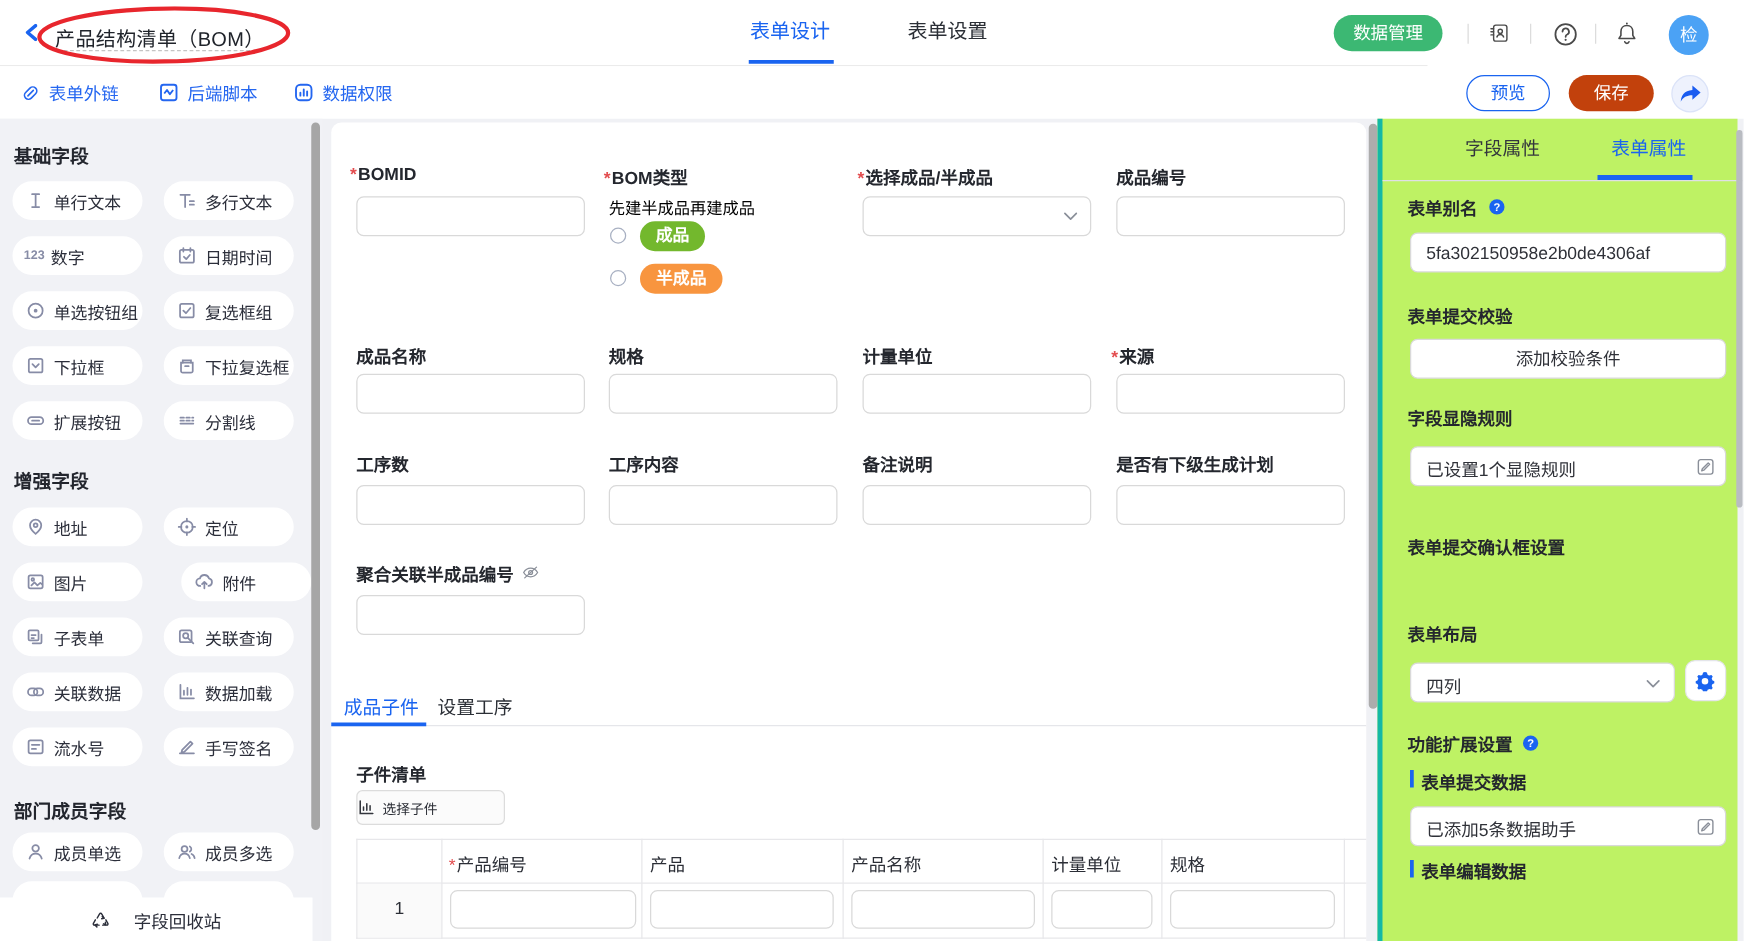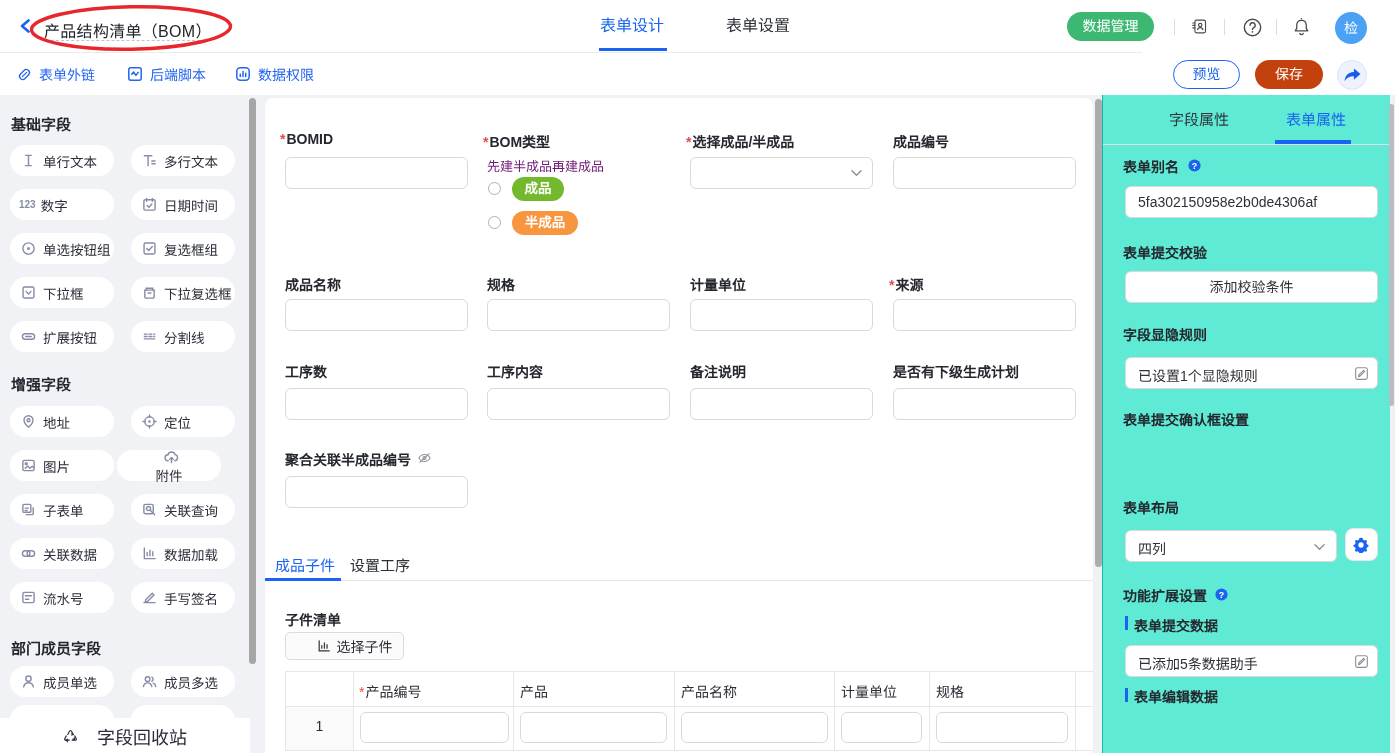--- a/index.html
+++ b/index.html
@@ -24,37 +24,37 @@
   .btn-share { position:absolute; left:1337px; top:7px; width:30px; height:30px; background:#eef2fd; border:1px solid #dbe3f8; border-radius:50%; display:flex; align-items:center; justify-content:center; }
   
   .content { position:absolute; left:0; top:95px; width:1395px; height:658px; background:#f0f1f5; }
   
   .lsb { position:absolute; left:0; top:0; width:258px; height:658px; background:#f1f2f6; overflow:hidden; }
   .sec-h { position:absolute; font-size:15px; font-weight:bold; color:#23262e; }
   .fbtn { position:absolute; width:104px; height:31px; background:#fff; border-radius:15.5px; display:flex; align-items:center; font-size:13.5px; color:#2b2e3a; }
   .fbtn svg { margin-left:11px; margin-right:7px; flex:none; }
   .fbtn span { white-space:nowrap; }
   .lsb-thumb { position:absolute; left:249px; top:3px; width:7px; height:566px; background:#a6a6a6; border-radius:4px; }
-  .recycle { position:absolute; left:0; top:623px; width:250px; height:35px; background:#fff; display:flex; align-items:center; justify-content:center; gap:19px; font-size:18px; color:#2b2e3a; }
+  .recycle { position:absolute; left:0; top:623px; width:250px; height:35px; background:#fff; display:flex; align-items:center; justify-content:center; gap:19px; font-size:14px; color:#2b2e3a; }
   
   .card { position:absolute; left:265px; top:3px; width:828px; height:655px; background:#fff; border-radius:8px 8px 0 0; }
   .cv-thumb { position:absolute; left:1095px; top:4px; width:7px; height:468px; background:#acacac; border-radius:4px; }
   .flabel { position:absolute; font-size:14px; font-weight:bold; color:#24272e; white-space:nowrap; }
   .req { color:#e34d4f; margin-right:1px; }
   .inp { position:absolute; width:183px; height:32px; background:#fff; border:1px solid #d9d9d9; border-radius:6px; }
-  .hint { position:absolute; font-size:13px; color:#701a75; }
+  .hint { position:absolute; font-size:13px; color:#000000; }
   .radio { position:absolute; width:13px; height:13px; border:1.5px solid #a8b0c2; border-radius:50%; background:#fff; }
   .tag { position:absolute; height:24px; border-radius:12px; color:#fff; font-size:13.5px; font-weight:bold; text-align:center; line-height:24px; }
   .ctab { position:absolute; font-size:15px; color:#2b2f36; }
   .ctab.act { color:#1a64f0; }
   .ctab-line { position:absolute; height:3px; background:#1a64f0; }
   .cdiv { position:absolute; height:1px; background:#e5e6ea; }
   .cell-line { position:absolute; background:#e7e7ea; }
   
-  .rsb { position:absolute; left:1102px; top:0; width:288px; height:658px; background:#5eead4; border-left:1px solid #14b8a6;text-decoration:underline; }
+  .rsb { position:absolute; left:1102px; top:0; width:288px; height:658px; background:#bef264; border-left:4px solid #14b8a6;text-decoration:underline; }
   .rtab { position:absolute; top:0; height:49px; line-height:49px; font-size:15px; color:#33363d; }
   .rtab.act { color:#1a64f0; }
   .rtab-line { position:absolute; top:45px; height:4px; background:#1a64f0; }
   .rlabel { position:absolute; font-size:14px; font-weight:bold; color:#24272e; white-space:nowrap; }
   .rbox { position:absolute; left:22px; width:253px; height:32px; background:#fff; border:1px solid #d9d9d9; border-radius:6px; font-size:14px; color:#2f3138; }
   .rbox.center { text-align:center; line-height:30px; }
   .rbox .txt { position:absolute; left:12px; top:7px; }
   .bluebar { position:absolute; left:22px; width:3px; height:14px; background:#1a64f0; }
   .pg-thumb { position:absolute; left:1389px; top:9px; width:5px; height:302px; background:#b9bcc2; border-radius:3px; }
 </style>
@@ -213,21 +213,21 @@
         <span>定位</span>
       </div>
     <div class="fbtn" style="left:10px;top:355px;">
         <svg width="15" height="15" viewBox="0 0 16 16" fill="none" stroke="#878ca6" stroke-width="1.5">
           <rect x="2" y="2.5" width="12" height="11" rx="1.5"></rect>
           <circle cx="5.6" cy="6" r="1.1"></circle>
           <path d="M4 11.5l3-3 2.5 2.5 2.5-2.2 2 1.7" stroke-linejoin="round"></path>
         </svg>
         <span>图片</span>
       </div>
-    <div class="fbtn" style="left:117px;top:355px;flex-direction:column;">
+    <div class="fbtn" style="left:145px;top:355px;">
         <svg width="15" height="15" viewBox="0 0 16 16" fill="none" stroke="#878ca6" stroke-width="1.5">
           <path d="M4.5 11.5a3.2 3.2 0 0 1-.3-6.4 4 4 0 0 1 7.7-.1 3.3 3.3 0 0 1-.4 6.5" stroke-linecap="round"></path>
           <path d="M8 13.5V8.2M6 10l2-2 2 2" stroke-linecap="round" stroke-linejoin="round"></path>
         </svg>
         <span>附件</span>
       </div>
     <div class="fbtn" style="left:10px;top:399px;">
         <svg width="15" height="15" viewBox="0 0 16 16" fill="none" stroke="#878ca6" stroke-width="1.5">
           <rect x="2" y="2.5" width="8.5" height="8.5" rx="1"></rect>
           <path d="M13 6v6.5a1 1 0 0 1-1 1H5.5M4.5 6.5h3.5M4.5 9h2" stroke-linecap="round"></path>
@@ -349,21 +349,21 @@
         <path d="M2.5 12L13.5 2" stroke-linecap="round"></path>
       </svg>
     <div class="inp" style="left:20px;top:378px;"></div>
 
     <div class="ctab act" style="left:10px;top:456px;">成品子件</div>
     <div class="ctab" style="left:85px;top:456px;">设置工序</div>
     <div class="cdiv" style="left:0;top:482px;width:828px;"></div>
     <div class="ctab-line" style="left:0;top:480px;width:76px;"></div>
 
     <div class="flabel" style="left:20px;top:511px;">子件清单</div>
-    <div style="position:absolute;left:20px;top:534px;width:119px;height:28px;background:#fbfbfb;border:1px solid #dcdcdc;border-radius:5px;display:flex;align-items:center;justify-content:center;gap:6px;font-size:14px;color:#2b2e36;padding-left:20px;">
+    <div style="position:absolute;left:20px;top:534px;width:119px;height:28px;background:#fbfbfb;border:1px solid #dcdcdc;border-radius:5px;display:flex;align-items:center;justify-content:flex-start;gap:6px;font-size:11px;color:#2b2e36;">
       <svg width="14" height="14" viewBox="0 0 16 16" fill="none" stroke="#33363d" stroke-width="1.4" stroke-linecap="round">
           <path d="M2.5 2v11.5H14"></path>
           <path d="M5.5 10.5V7.5M8.5 10.5V4.5M11.5 10.5V6.5"></path>
         </svg>
       <span>选择子件</span>
     </div>
 
     <div class="cell-line" style="left:20px;top:573px;width:808px;height:1px;"></div>
     <div class="cell-line" style="left:20px;top:608px;width:808px;height:1px;"></div>
     <div class="cell-line" style="left:20px;top:652px;width:808px;height:1px;"></div>
@@ -405,21 +405,21 @@
     <div class="rlabel" style="left:20px;top:147px;">表单提交校验</div>
     <div class="rbox center" style="top:176px;">添加校验条件</div>
     <div class="rlabel" style="left:20px;top:229px;">字段显隐规则</div>
     <div class="rbox" style="top:262px;">
         <span class="txt">已设置1个显隐规则</span>
       <svg class="abs" style="left:228px;top:8px;" width="15" height="15" viewBox="0 0 16 16" fill="none" stroke="#8a8f99" stroke-width="1.2">
           <rect x="1.8" y="1.8" width="12.4" height="12.4" rx="2"></rect>
           <path d="M10.2 4.6l1.2 1.2-5 5-1.7.5.5-1.7z" stroke-linejoin="round"></path>
         </svg>
     </div>
-    <div class="rlabel" style="left:20px;top:314px;">表单提交确认框设置</div>
+    <div class="rlabel" style="left:20px;top:332px;">表单提交确认框设置</div>
     <div class="rlabel" style="left:20px;top:402px;">表单布局</div>
     <div class="rbox" style="top:435px;width:212px;">
         <span class="txt">四列</span>
       <svg class="abs" style="left:188px;top:12px;" width="11" height="8" viewBox="0 0 12 8" fill="none" stroke="#8a8f99" stroke-width="1.5" stroke-linecap="round" stroke-linejoin="round">
           <path d="M1 1.5l5 5 5-5"></path>
         </svg>
     </div>
     <div style="position:absolute;left:241.5px;top:433px;width:33px;height:33px;background:#fff;border:1px solid #e4e5ea;border-radius:8px;display:flex;align-items:center;justify-content:center;">
       <svg width="16" height="16" viewBox="0 0 20 20" fill="#1a64f0">
           <path d="M10 0.8l1.9 0.4 0.7 2.2a7 7 0 0 1 1.6 0.9l2.2-0.6 1.3 1.5-1 2.1a7 7 0 0 1 0.6 1.7l2 1v2l-2 1a7 7 0 0 1-0.6 1.7l1 2.1-1.3 1.5-2.2-0.6a7 7 0 0 1-1.6 0.9l-0.7 2.2-1.9 0.4-1.9-0.4-0.7-2.2a7 7 0 0 1-1.6-0.9l-2.2 0.6-1.3-1.5 1-2.1a7 7 0 0 1-0.6-1.7l-2-1v-2l2-1a7 7 0 0 1 0.6-1.7l-1-2.1 1.3-1.5 2.2 0.6a7 7 0 0 1 1.6-0.9l0.7-2.2z M10 6.7a3.3 3.3 0 1 0 0 6.6 3.3 3.3 0 0 0 0-6.6z" fill-rule="evenodd"></path>

